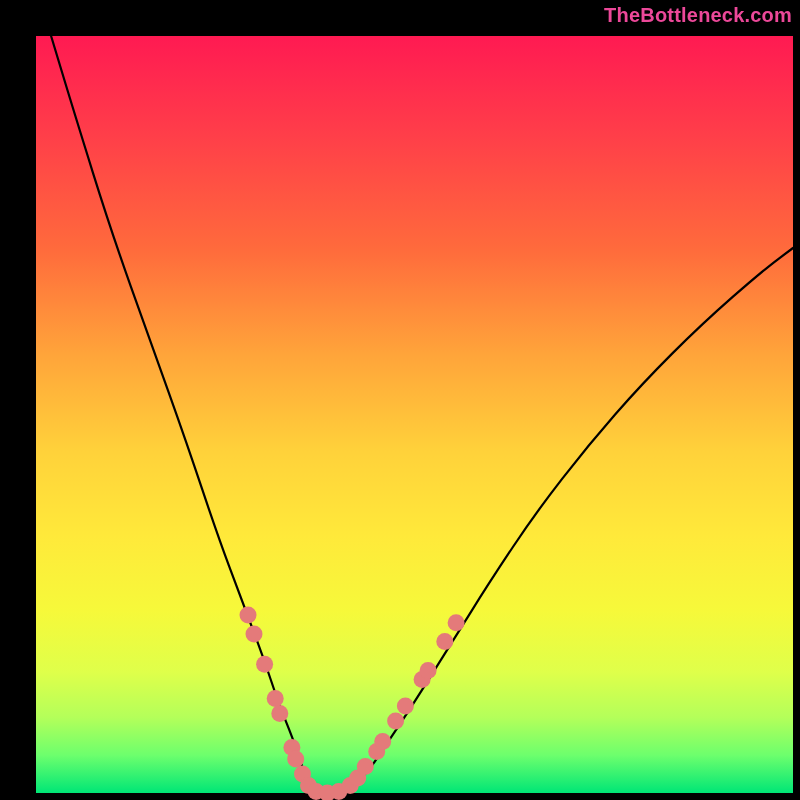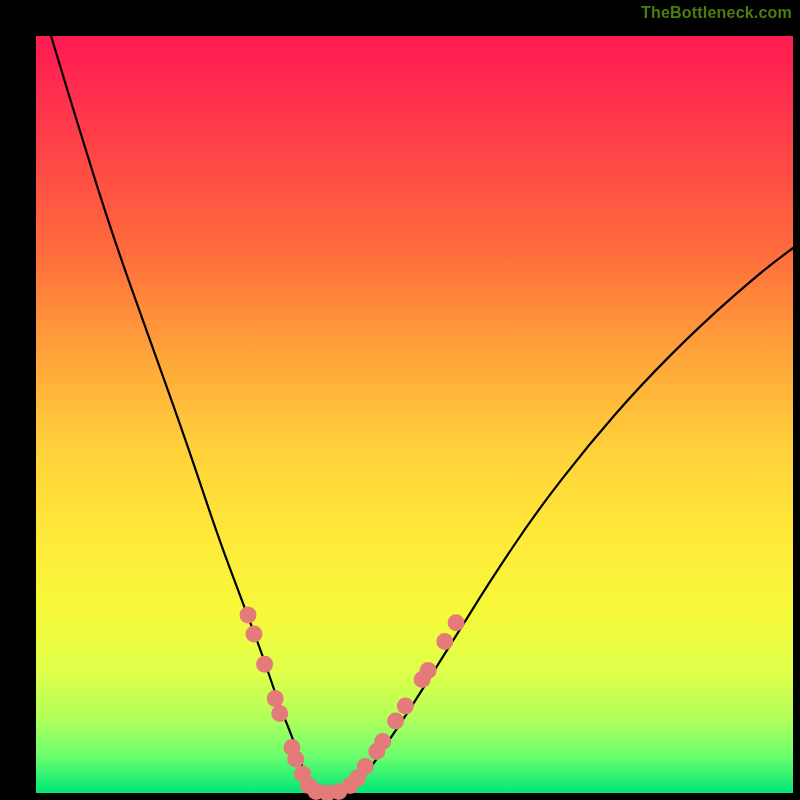--- a/index.html
+++ b/index.html
@@ -35,23 +35,23 @@
       #b4ff5a 90%,
       #6dff6d 95%,
       #00e676 100%
     );
   }
   .watermark {
     position: absolute;
     top: 4px;
     right: 8px;
     font-family: Arial, Helvetica, sans-serif;
-    font-size: 16px;
+    font-size: 20px;
     font-weight: 600;
-    color: #4d7c0f;
+    color: #ec4899;
     letter-spacing: 0.2px;
     user-select: none;
   }
   svg.curve {
     position: absolute;
     left: 0;
     top: 0;
     width: 757px;
     height: 757px;
     overflow: visible;

